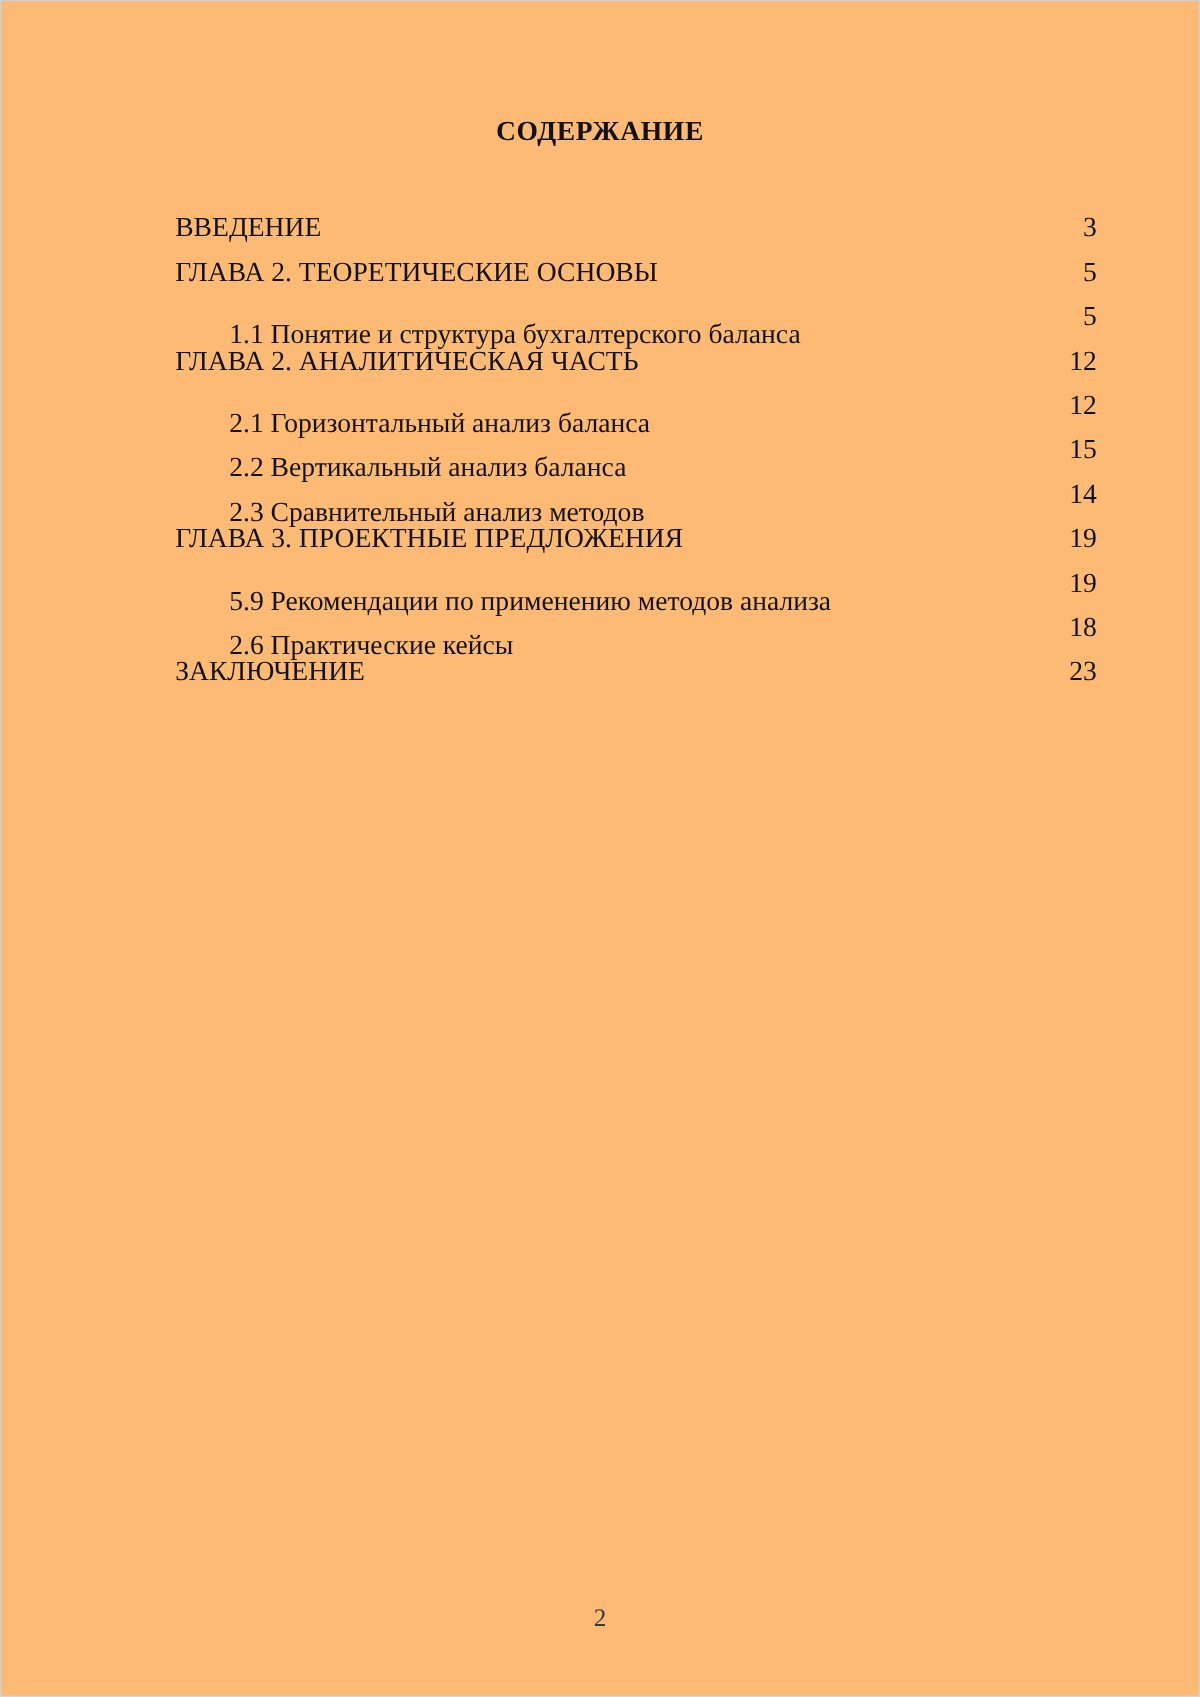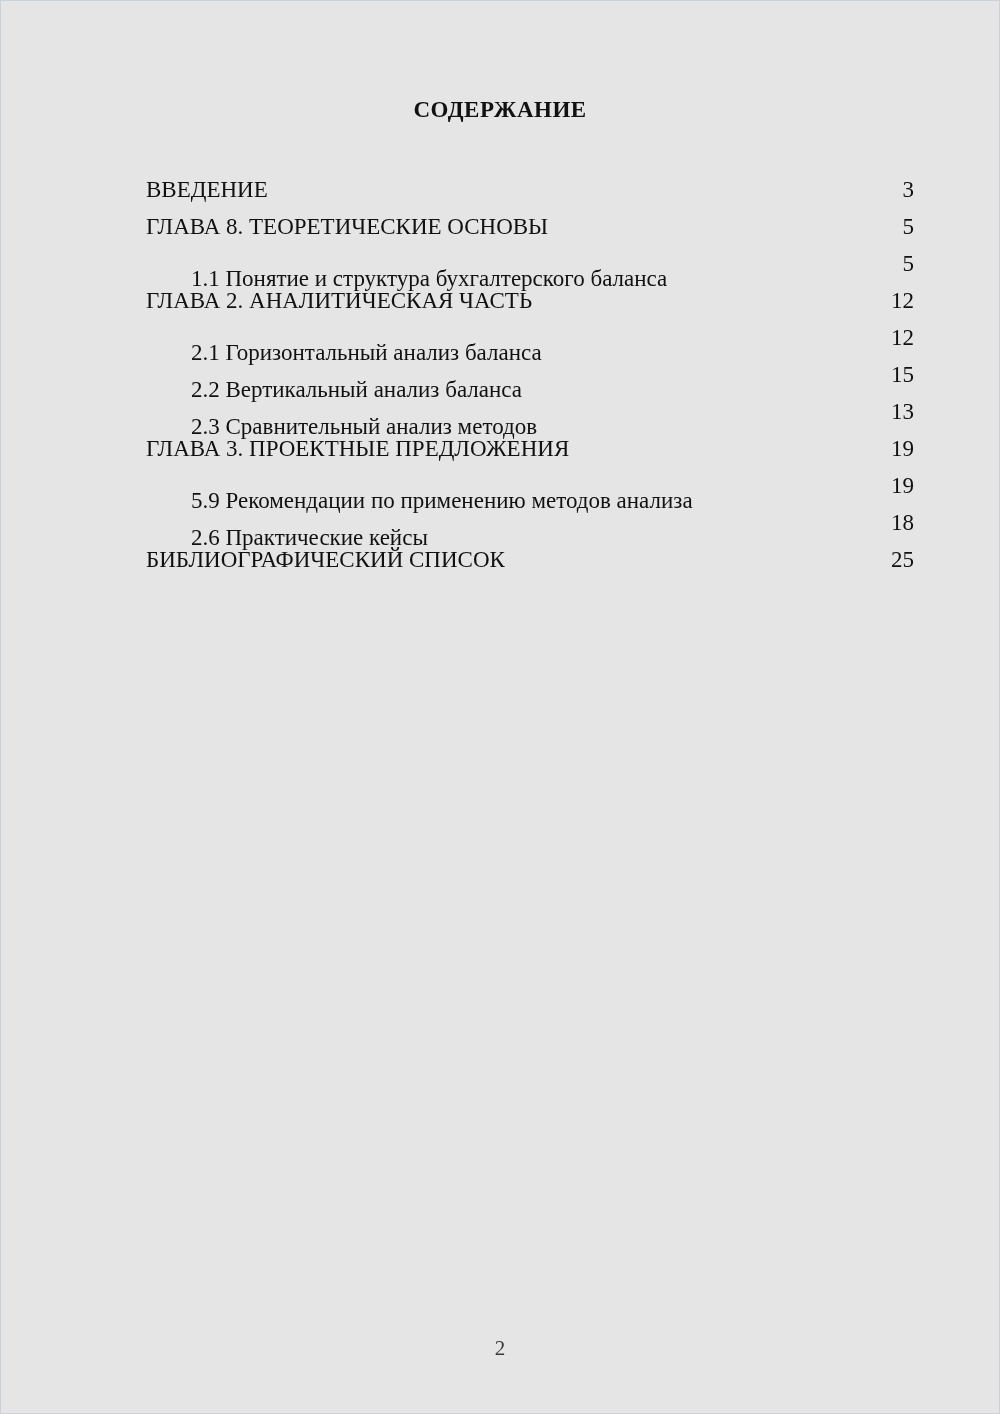--- a/index.html
+++ b/index.html
@@ -9,21 +9,21 @@
     height: 1414px;
     background: #ffffff;
     font-family: "Liberation Serif", "DejaVu Serif", serif;
     color: #1a1a1a;
   }
 
   .page {
     position: relative;
     width: 1000px;
     height: 1414px;
-    background: #e5e5e5;
+    background: #fdba74;
     border: 1px solid #c9d2da;
     overflow: hidden;
   }
 
   .doc-title {
     position: absolute;
     top: 96px;
     left: 0;
     width: 100%;
     text-align: center;
@@ -82,56 +82,56 @@
 <div class="page">
 
   <div class="doc-title">СОДЕРЖАНИЕ</div>
 
   <div class="toc" id="toc-list">
       <div class="toc-row level-0">
         <span class="toc-label">ВВЕДЕНИЕ</span>
         <span class="toc-page">3</span>
       </div>
       <div class="toc-row level-0">
-        <span class="toc-label">ГЛАВА 8. ТЕОРЕТИЧЕСКИЕ ОСНОВЫ</span>
+        <span class="toc-label">ГЛАВА 2. ТЕОРЕТИЧЕСКИЕ ОСНОВЫ</span>
         <span class="toc-page">5</span>
       </div>
       <div class="toc-row level-1">
         <span class="toc-label">1.1 Понятие и структура бухгалтерского баланса</span>
         <span class="toc-page">5</span>
       </div>
       <div class="toc-row level-0">
         <span class="toc-label">ГЛАВА 2. АНАЛИТИЧЕСКАЯ ЧАСТЬ</span>
         <span class="toc-page">12</span>
       </div>
       <div class="toc-row level-1">
         <span class="toc-label">2.1 Горизонтальный анализ баланса</span>
         <span class="toc-page">12</span>
       </div>
       <div class="toc-row level-1">
         <span class="toc-label">2.2 Вертикальный анализ баланса</span>
         <span class="toc-page">15</span>
       </div>
       <div class="toc-row level-1">
         <span class="toc-label">2.3 Сравнительный анализ методов</span>
-        <span class="toc-page">13</span>
+        <span class="toc-page">14</span>
       </div>
       <div class="toc-row level-0">
         <span class="toc-label">ГЛАВА 3. ПРОЕКТНЫЕ ПРЕДЛОЖЕНИЯ</span>
         <span class="toc-page">19</span>
       </div>
       <div class="toc-row level-1">
         <span class="toc-label">5.9 Рекомендации по применению методов анализа</span>
         <span class="toc-page">19</span>
       </div>
       <div class="toc-row level-1">
         <span class="toc-label">2.6 Практические кейсы</span>
         <span class="toc-page">18</span>
       </div>
       <div class="toc-row level-0">
-        <span class="toc-label">БИБЛИОГРАФИЧЕСКИЙ СПИСОК</span>
-        <span class="toc-page">25</span>
+        <span class="toc-label">ЗАКЛЮЧЕНИЕ</span>
+        <span class="toc-page">23</span>
       </div>
     </div>
 
   <div class="page-number">2</div>
 
 </div>
 
 </body></html>

